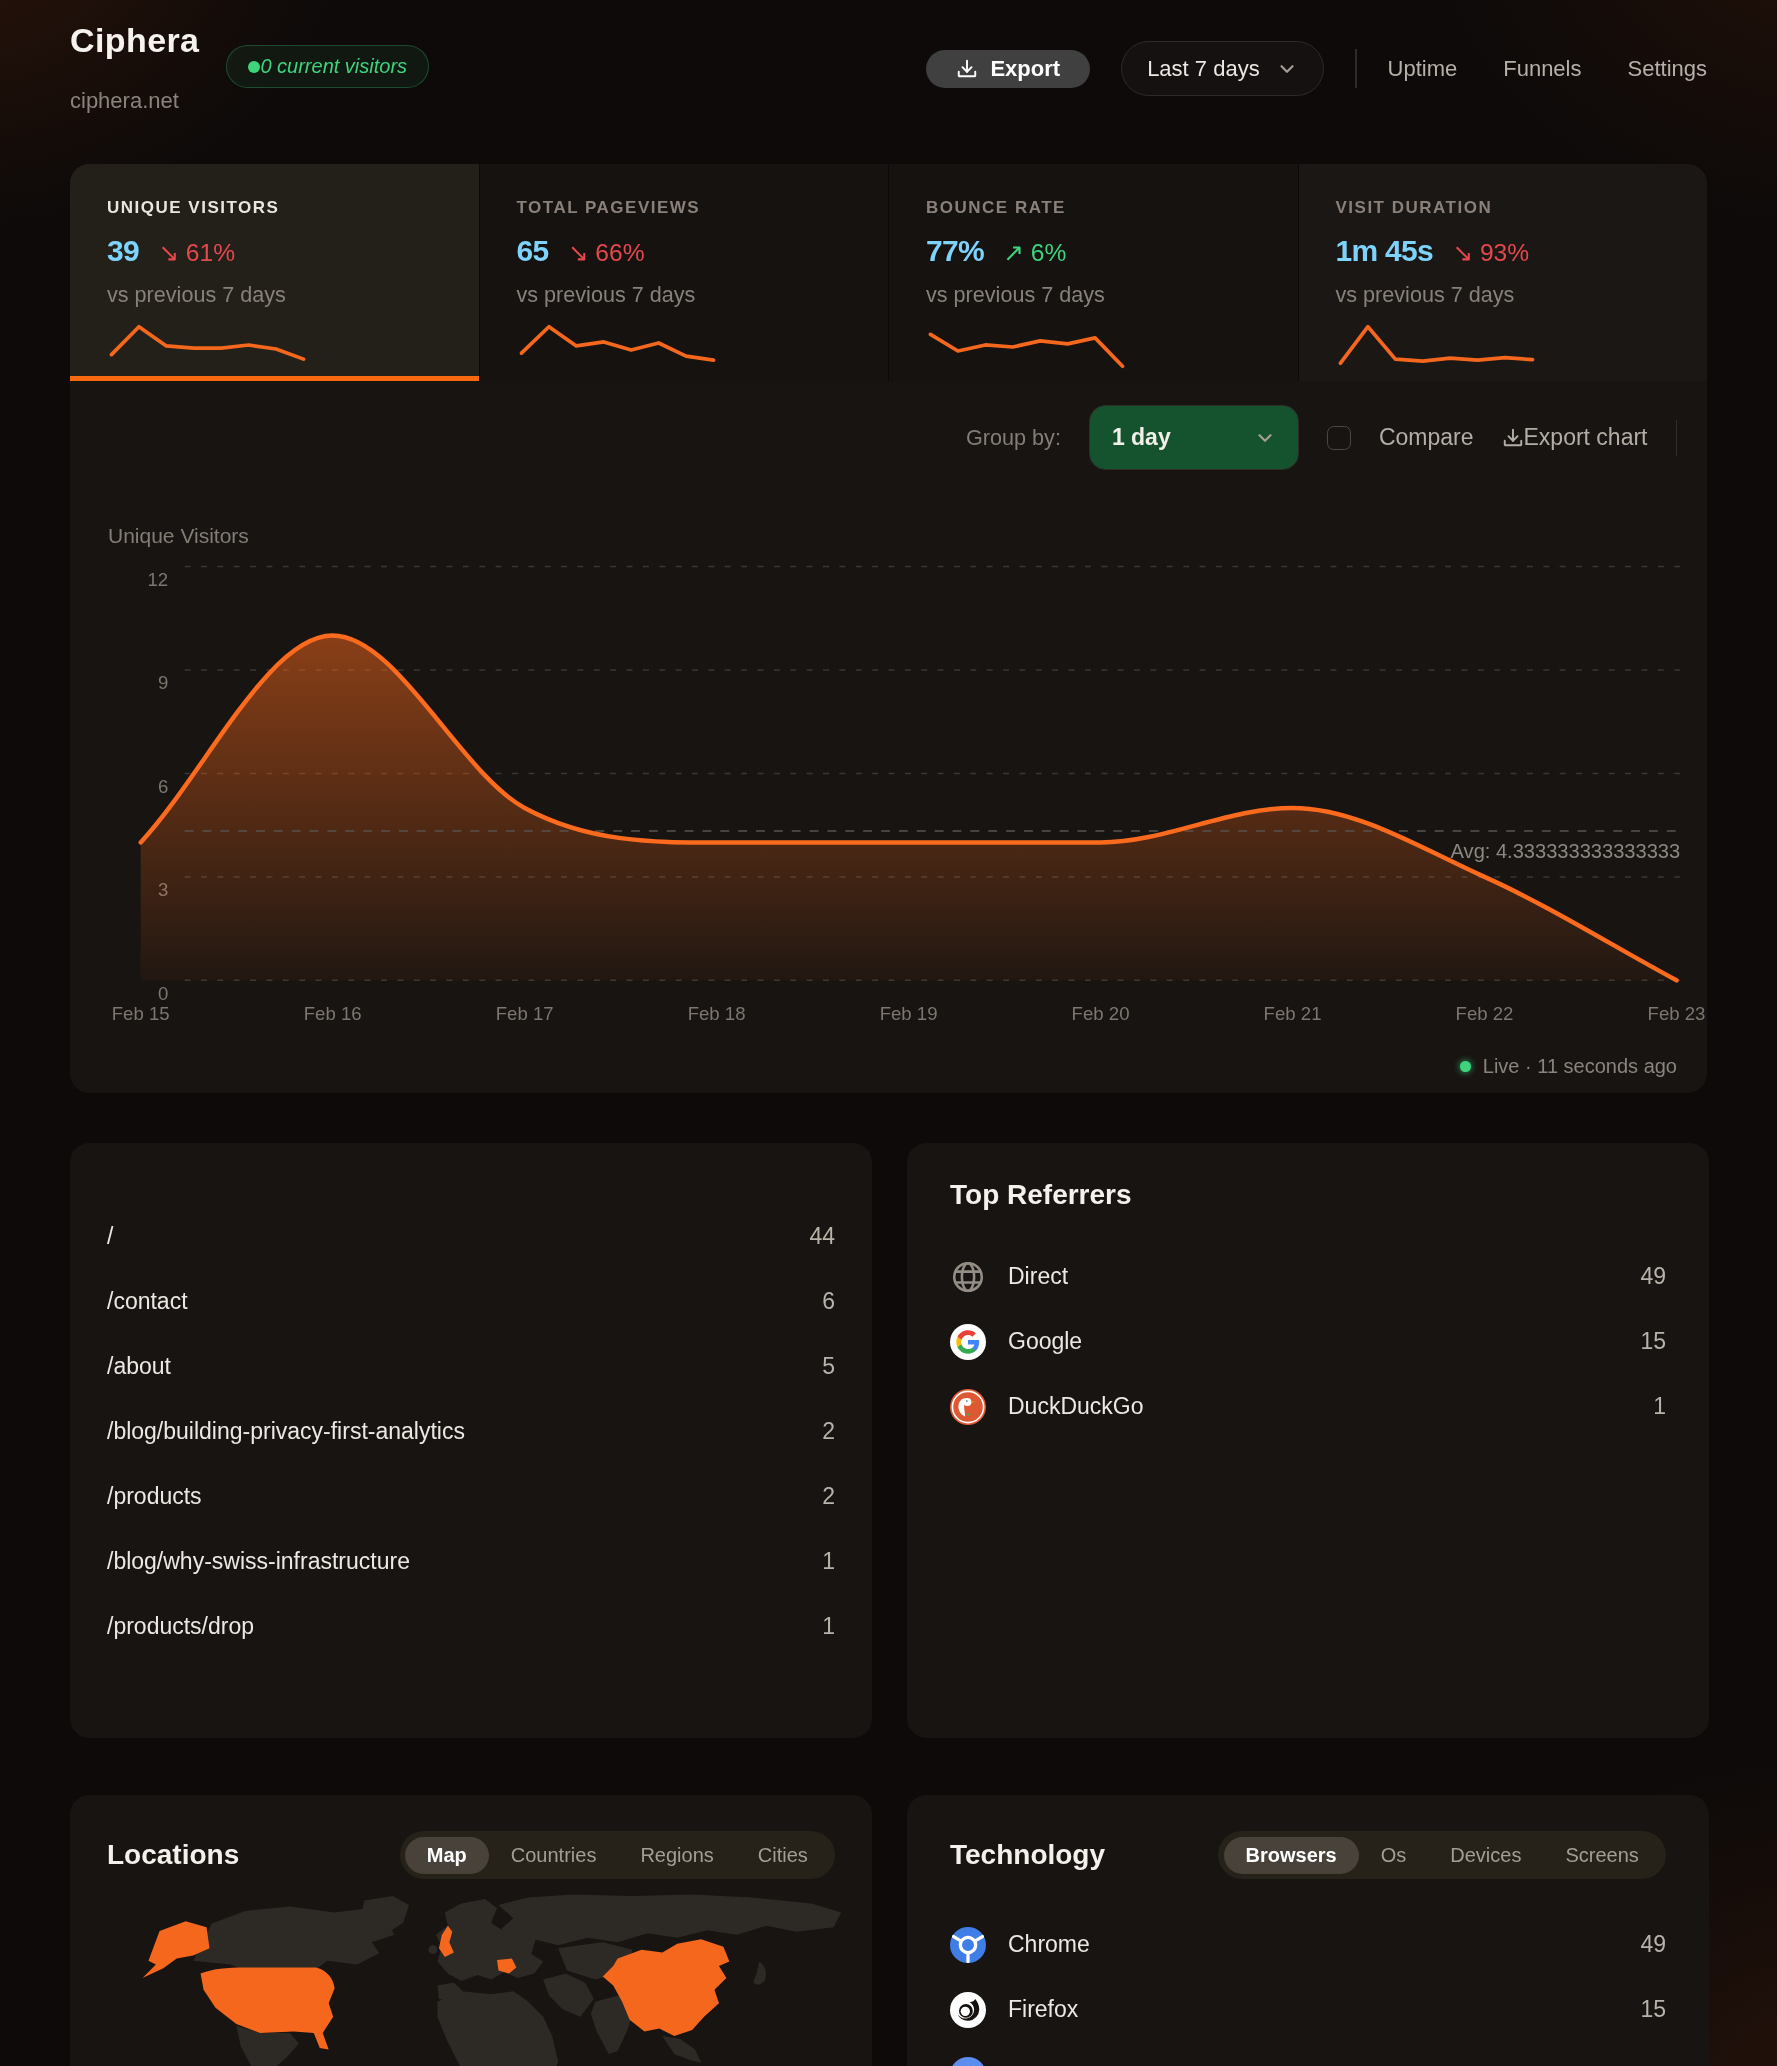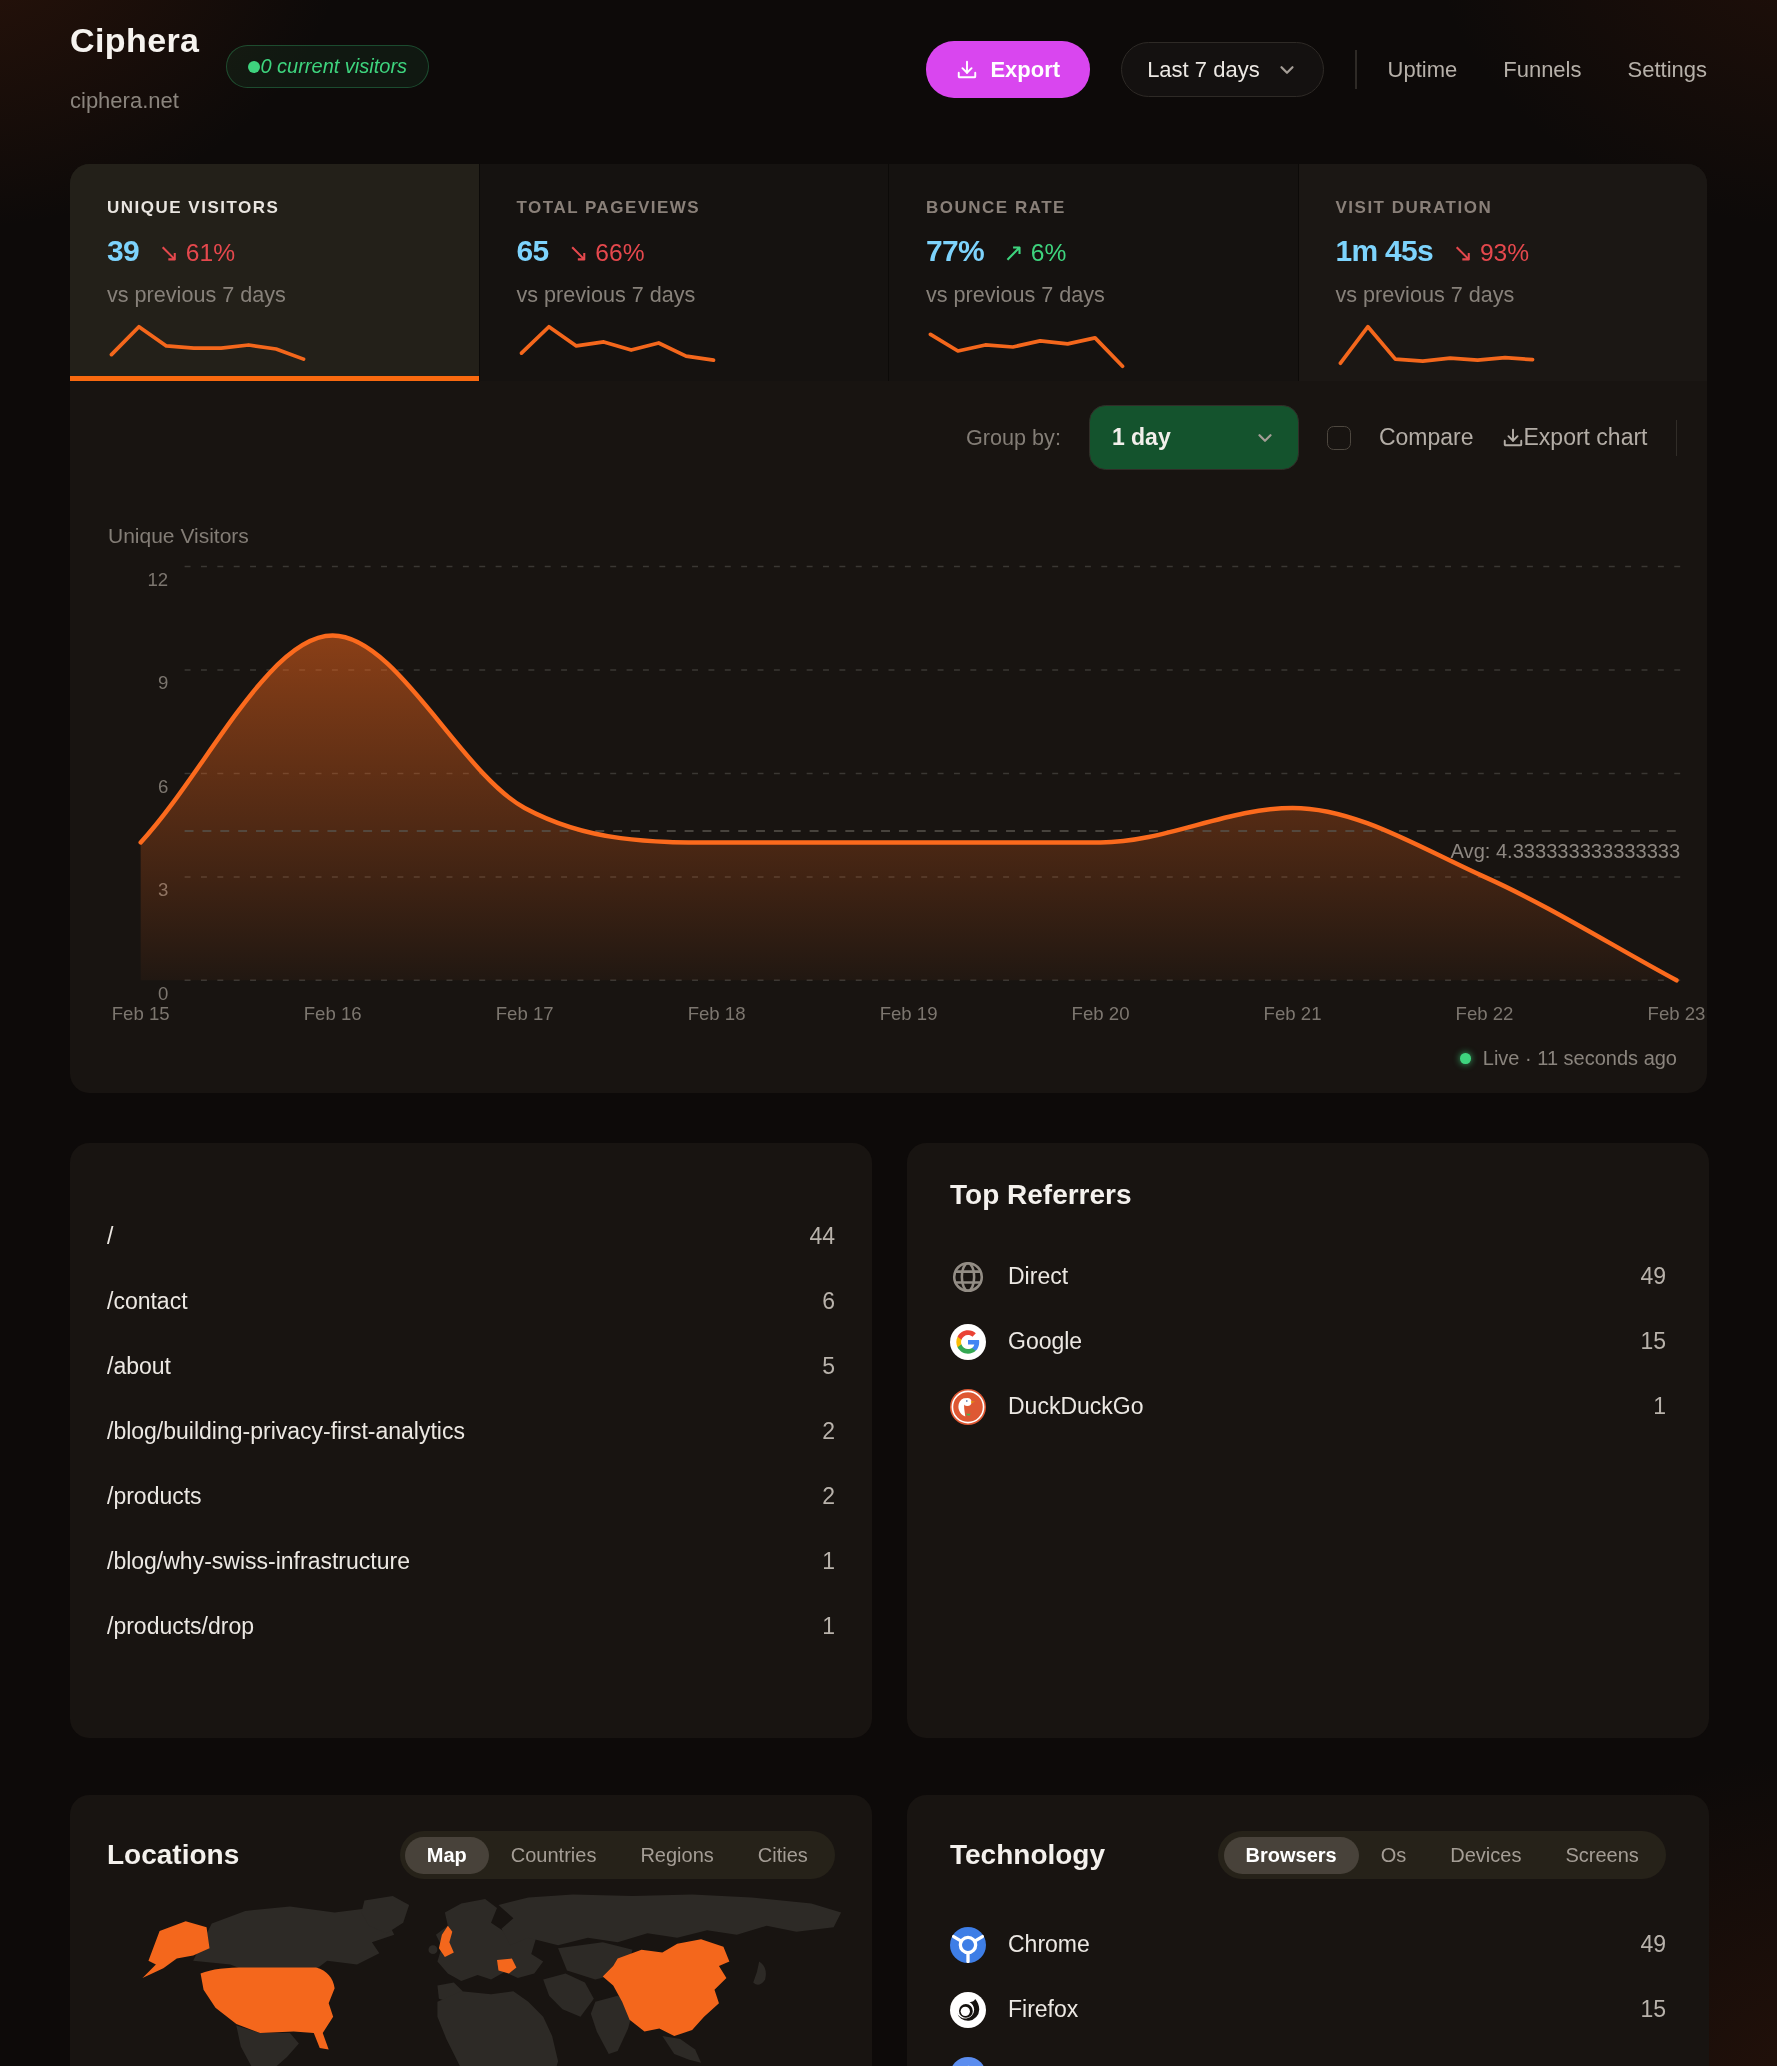--- a/index.html
+++ b/index.html
@@ -19,22 +19,22 @@
   
   .brand-row { position:absolute; left:70px; top:21px; display:flex; align-items:flex-start; gap:27px; }
   .app-title { font-size:34px; font-weight:700; letter-spacing:0.4px; color:#f6f3ef; }
   .badge { margin-top:24px; display:inline-flex; align-items:center; height:43px; padding:0 21px;
     border-radius:24px; background:rgba(62,212,126,.07); border:1.1px solid rgba(62,212,126,.28);font-style:italic; }
   .badge .dot { width:12px; height:12px; border-radius:50%; background:#3ed47e; }
   .badge span.txt { font-size:20px; color:#3ed47e; }
   .domain { position:absolute; left:70px; top:88px; font-size:22px; color:#8a847d; }
 
   .header-right { position:absolute; right:70px; top:41px; display:flex; align-items:center; gap:31px; }
-  .export-btn { display:flex; align-items:center; gap:12px; height:57px; padding:0 30px; border:none;
-    border-radius:28px; background:#d946ef; color:#fff; font-size:22px; font-weight:600; font-family:inherit; cursor:pointer; }
+  .export-btn { display:flex; align-items:center; gap:12px; height:38px; padding:0 30px; border:none;
+    border-radius:28px; background:#404040; color:#fff; font-size:22px; font-weight:600; font-family:inherit; cursor:pointer; }
   .export-btn svg { width:22px; height:22px; }
   .date-pill { display:flex; align-items:center; gap:16.4px; height:55px; padding:0 25px; border-radius:28px;
     border:1.1px solid #2e2a26; background:#141110; cursor:pointer; }
   .date-pill .lbl { font-size:22px; color:#ece8e3; }
   .date-pill svg { width:19.4px; height:19.4px; color:#a59e97; }
   .vdiv { width:1.5px; height:39px; background:#2e2a26; }
   .top-nav { display:flex; align-items:center; gap:46px; }
   .top-nav a { font-size:22px; color:#b6b0a9; text-decoration:none; cursor:pointer; }
 
   
@@ -65,21 +65,21 @@
   .groupby-pill .lbl { font-size:23px; font-weight:600; color:#f2efeb; }
   .groupby-pill svg { width:21px; height:21px; color:#a59e97; }
   .checkbox { width:24px; height:24px; border-radius:6.7px; border:1.9px solid #4d473f; background:transparent; cursor:pointer; }
   .ctrl-lbl { font-size:23px; color:#b3ada6; }
   .export-chart { display:flex; align-items:center; gap:0; cursor:pointer; }
   .export-chart svg { width:22px; height:22px; color:#b3ada6; }
   .ctrl-vdiv { width:1.5px; height:36px; background:#312d28; }
 
   .y-title { position:absolute; left:38px; top:143px; font-size:21px; color:#837d76; z-index:2; }
   #main-chart { position:absolute; inset:0; width:1637px; height:712px; }
-  .live-row { position:absolute; right:30px; bottom:23px; display:flex; align-items:center; gap:12px; }
+  .live-row { position:absolute; right:30px; bottom:15px; display:flex; align-items:center; gap:12px; }
   .live-dot { width:10.4px; height:10.4px; border-radius:50%; background:#3ed47e; box-shadow:0 0 7.4px rgba(62,212,126,.8); }
   .live-row .txt { font-size:20px; color:#8a847d; }
 
   
   .panel { position:absolute; background:#181411; border-radius:19.4px; overflow:hidden; }
   .content-panel   { left:70px;  top:1143px; width:802px; height:595px; padding:36px 37px; }
   .referrers-panel { left:907px; top:1143px; width:802px; height:595px; padding:36px 43px; }
   .locations-panel { left:70px;  top:1795px; width:802px; height:402px; padding:36px 37px; }
   .technology-panel{ left:907px; top:1795px; width:802px; height:402px; padding:36px 43px; }
 

